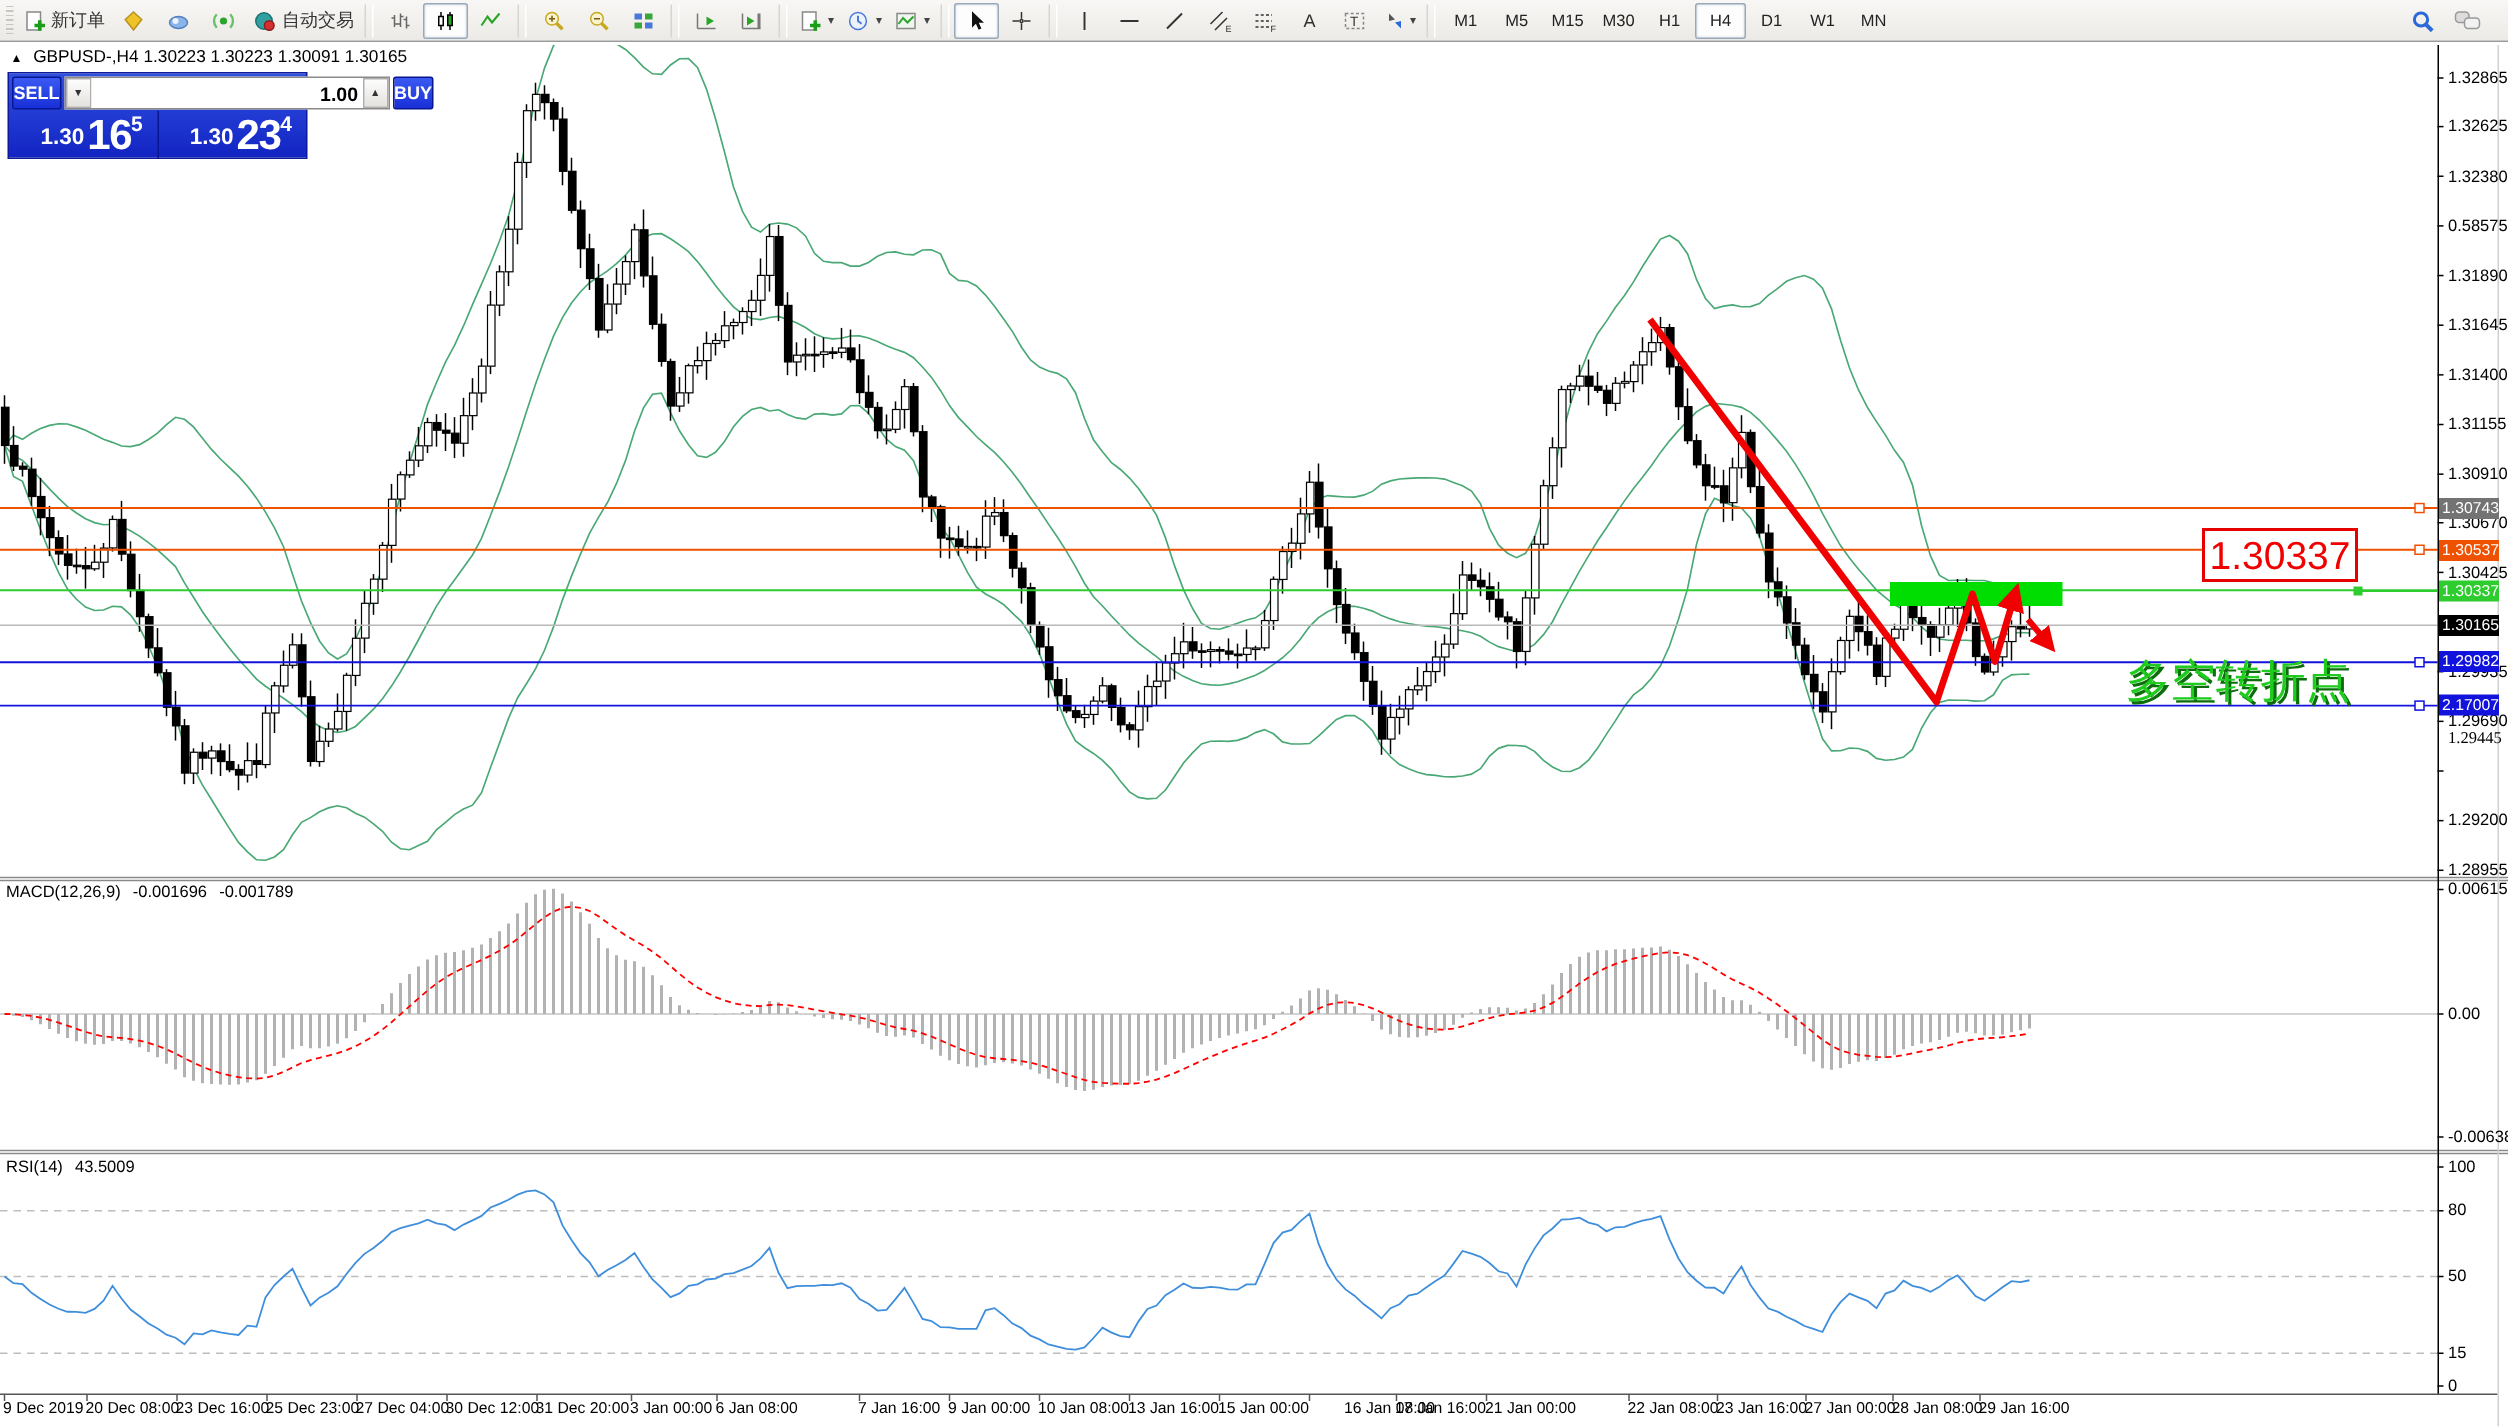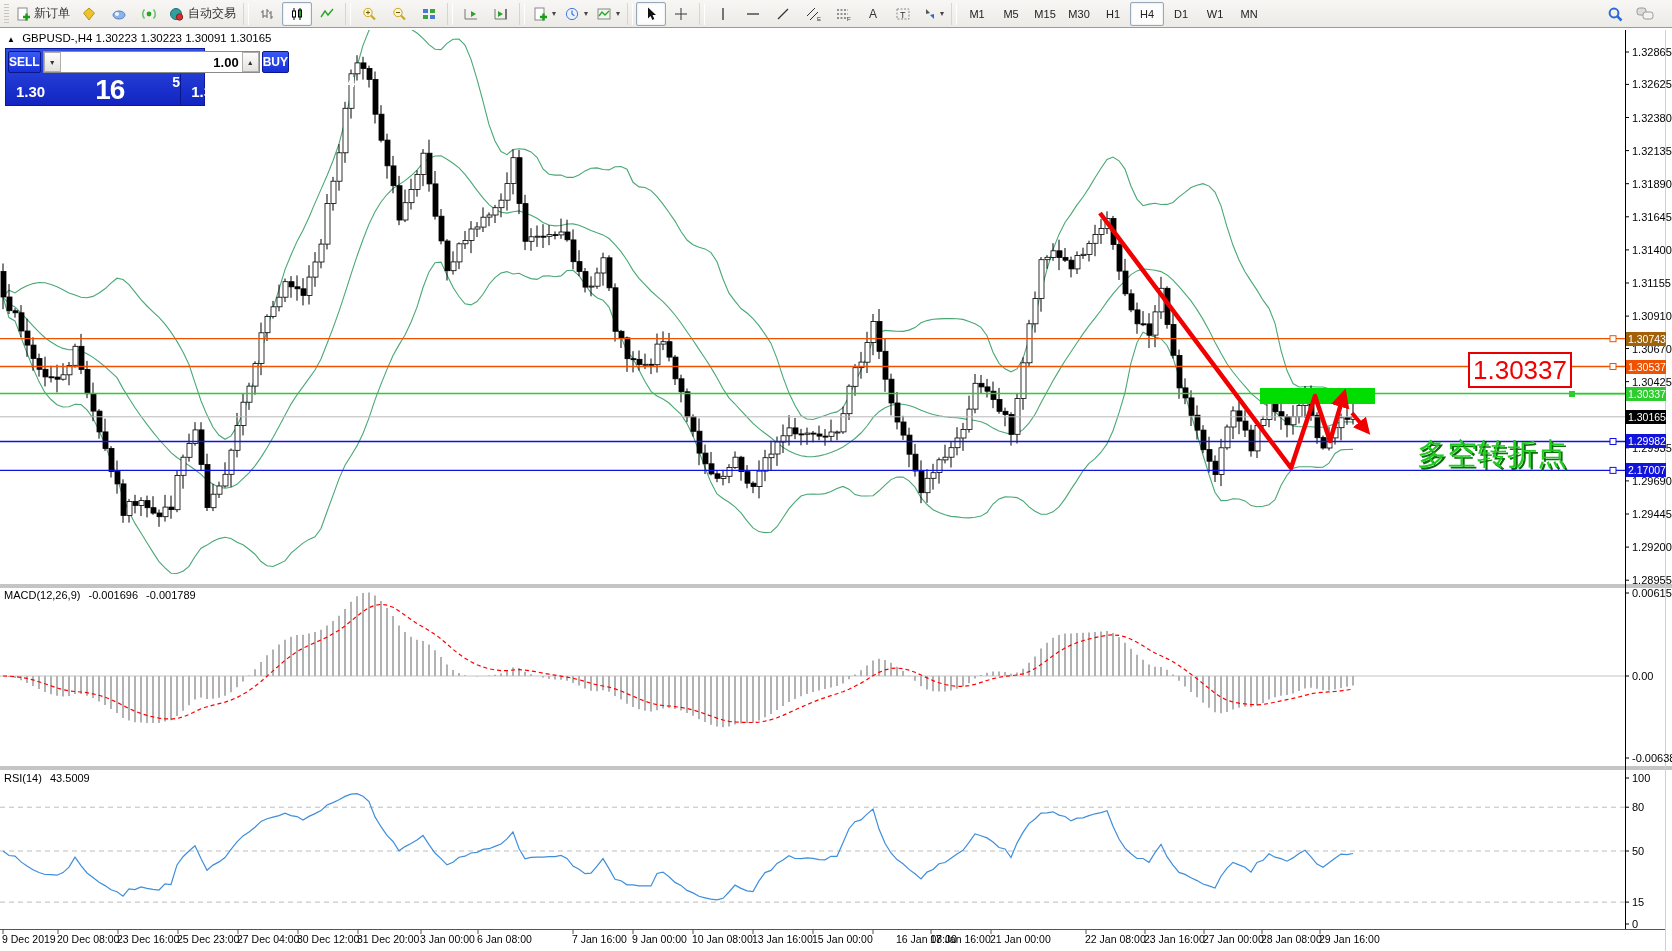--- a/index.html
+++ b/index.html
@@ -32,21 +32,21 @@
           background:linear-gradient(#3050e2,#1224c2);border:1px solid #0c1a9a;box-sizing:border-box;}
   .trow1{display:flex;align-items:center;height:24px;padding:1px 2px 0 2px;gap:2px;}
   .tbtn-trade{width:48px;height:20px;line-height:20px;text-align:center;color:#fff;font-size:12px;font-weight:bold;
           background:linear-gradient(#3a5af2,#1830d8);border:1px solid #0a1690;border-radius:2px;}
   .volbox{flex:1;display:flex;height:20px;background:#fff;border:1px solid #8a8a8a;align-items:stretch;}
   .spin{width:15px;background:linear-gradient(#fdfdfd,#e4e2de);border:1px solid #b0aeaa;font-size:7px;color:#333;
         display:flex;align-items:center;justify-content:center;}
   .vol{flex:1;border:0;outline:0;text-align:right;font-size:13px;font-weight:bold;padding:0 3px;min-width:0;
        font-family:"Liberation Sans",sans-serif;}
   .trow2{display:flex;height:32px;color:#fff;}
-  .half{flex:1;display:flex;align-items:flex-end;padding:0 0 1px 10px;gap:48px;}
+  .half{flex:1;display:flex;align-items:flex-end;padding:0 0 1px 21px;}
   .half.right{border-left:1px solid #0a1690;}
   .p-small{font-size:15px;font-weight:bold;margin-right:2px;line-height:26px;}
   .p-big{font-size:28px;font-weight:bold;line-height:30px;letter-spacing:-1px;}
   .p-sup{font-size:14px;font-weight:bold;line-height:14px;align-self:flex-start;margin-top:1px;}
   
   .callout{position:absolute;left:1468px;top:352px;width:100px;height:32px;line-height:32px;z-index:4;
            background:#fff;border:2px solid #e60000;color:#f00000;font-size:26px;text-align:center;}
   .turnpt{position:absolute;left:1417px;top:434px;z-index:4;font-size:30px;font-weight:normal;color:#1ecb1e;
           text-shadow:2px 2px 0 #0b6e0b;white-space:nowrap;}
   svg text{font-family:"Liberation Sans",sans-serif;}
@@ -1069,34 +1069,34 @@
   </div>
   <div class="pane-label" style="left:4px;top:772px">
     <span>RSI(14)</span>
     <span style="margin-left:5px">43.5009</span>
   </div>
 
   <div class="axis-col" id="price-axis">
       <div class="tick-lab" style="top: 16px;">1.32865</div>
       <div class="tick-lab" style="top: 48.424px;">1.32625</div>
       <div class="tick-lab" style="top: 81.5235px;">1.32380</div>
-      <div class="tick-lab" style="top: 114.623px;">1.32135</div>
+      <div class="tick-lab" style="top: 114.623px;">0.58575</div>
       <div class="tick-lab" style="top: 147.722px;">1.31890</div>
       <div class="tick-lab" style="top: 180.822px;">1.31645</div>
       <div class="tick-lab" style="top: 213.922px;">1.31400</div>
       <div class="tick-lab" style="top: 247.021px;">1.31155</div>
       <div class="tick-lab" style="top: 280.12px;">1.30910</div>
       <div class="tick-lab" style="top: 312.545px;">1.30670</div>
       <div class="tick-lab" style="top: 345.644px;">1.30425</div>
       <div class="tick-lab" style="top: 411.843px;">1.29935</div>
       <div class="tick-lab" style="top: 444.942px;">1.29690</div>
-      <div class="tick-lab" style="top: 478px;">1.29445</div>
+      <div class="tick-lab" style="top: 456px; font-family: Liberation Serif, serif;">1.29445</div>
       <div class="tick-lab" style="top: 511.142px;">1.29200</div>
       <div class="tick-lab" style="top: 544.241px;">1.28955</div>
-      <div class="badge" style="top: 301.682px; background: #a16207;">1.30743</div>
+      <div class="badge" style="top: 301.682px; background: #737373;">1.30743</div>
       <div class="badge" style="top: 329.513px; background: rgb(238, 82, 0);">1.30537</div>
       <div class="badge" style="top: 356.533px; background: rgb(46, 204, 46);">1.30337</div>
       <div class="badge" style="top: 379.77px; background: rgb(0, 0, 0);">1.30165</div>
       <div class="badge" style="top: 404.493px; background: rgb(18, 18, 221);">1.29982</div>
       <div class="badge" style="top: 433.405px; background: rgb(18, 18, 221);">2.17007</div>
       <div class="tick-lab" style="top: 557px;">0.006157</div>
       <div class="tick-lab" style="top: 640px;">0.00</div>
       <div class="tick-lab" style="top: 722px;">-0.00638</div>
       <div class="tick-lab" style="top: 742px;">100</div>
       <div class="tick-lab" style="top: 771.2px;">80</div>

